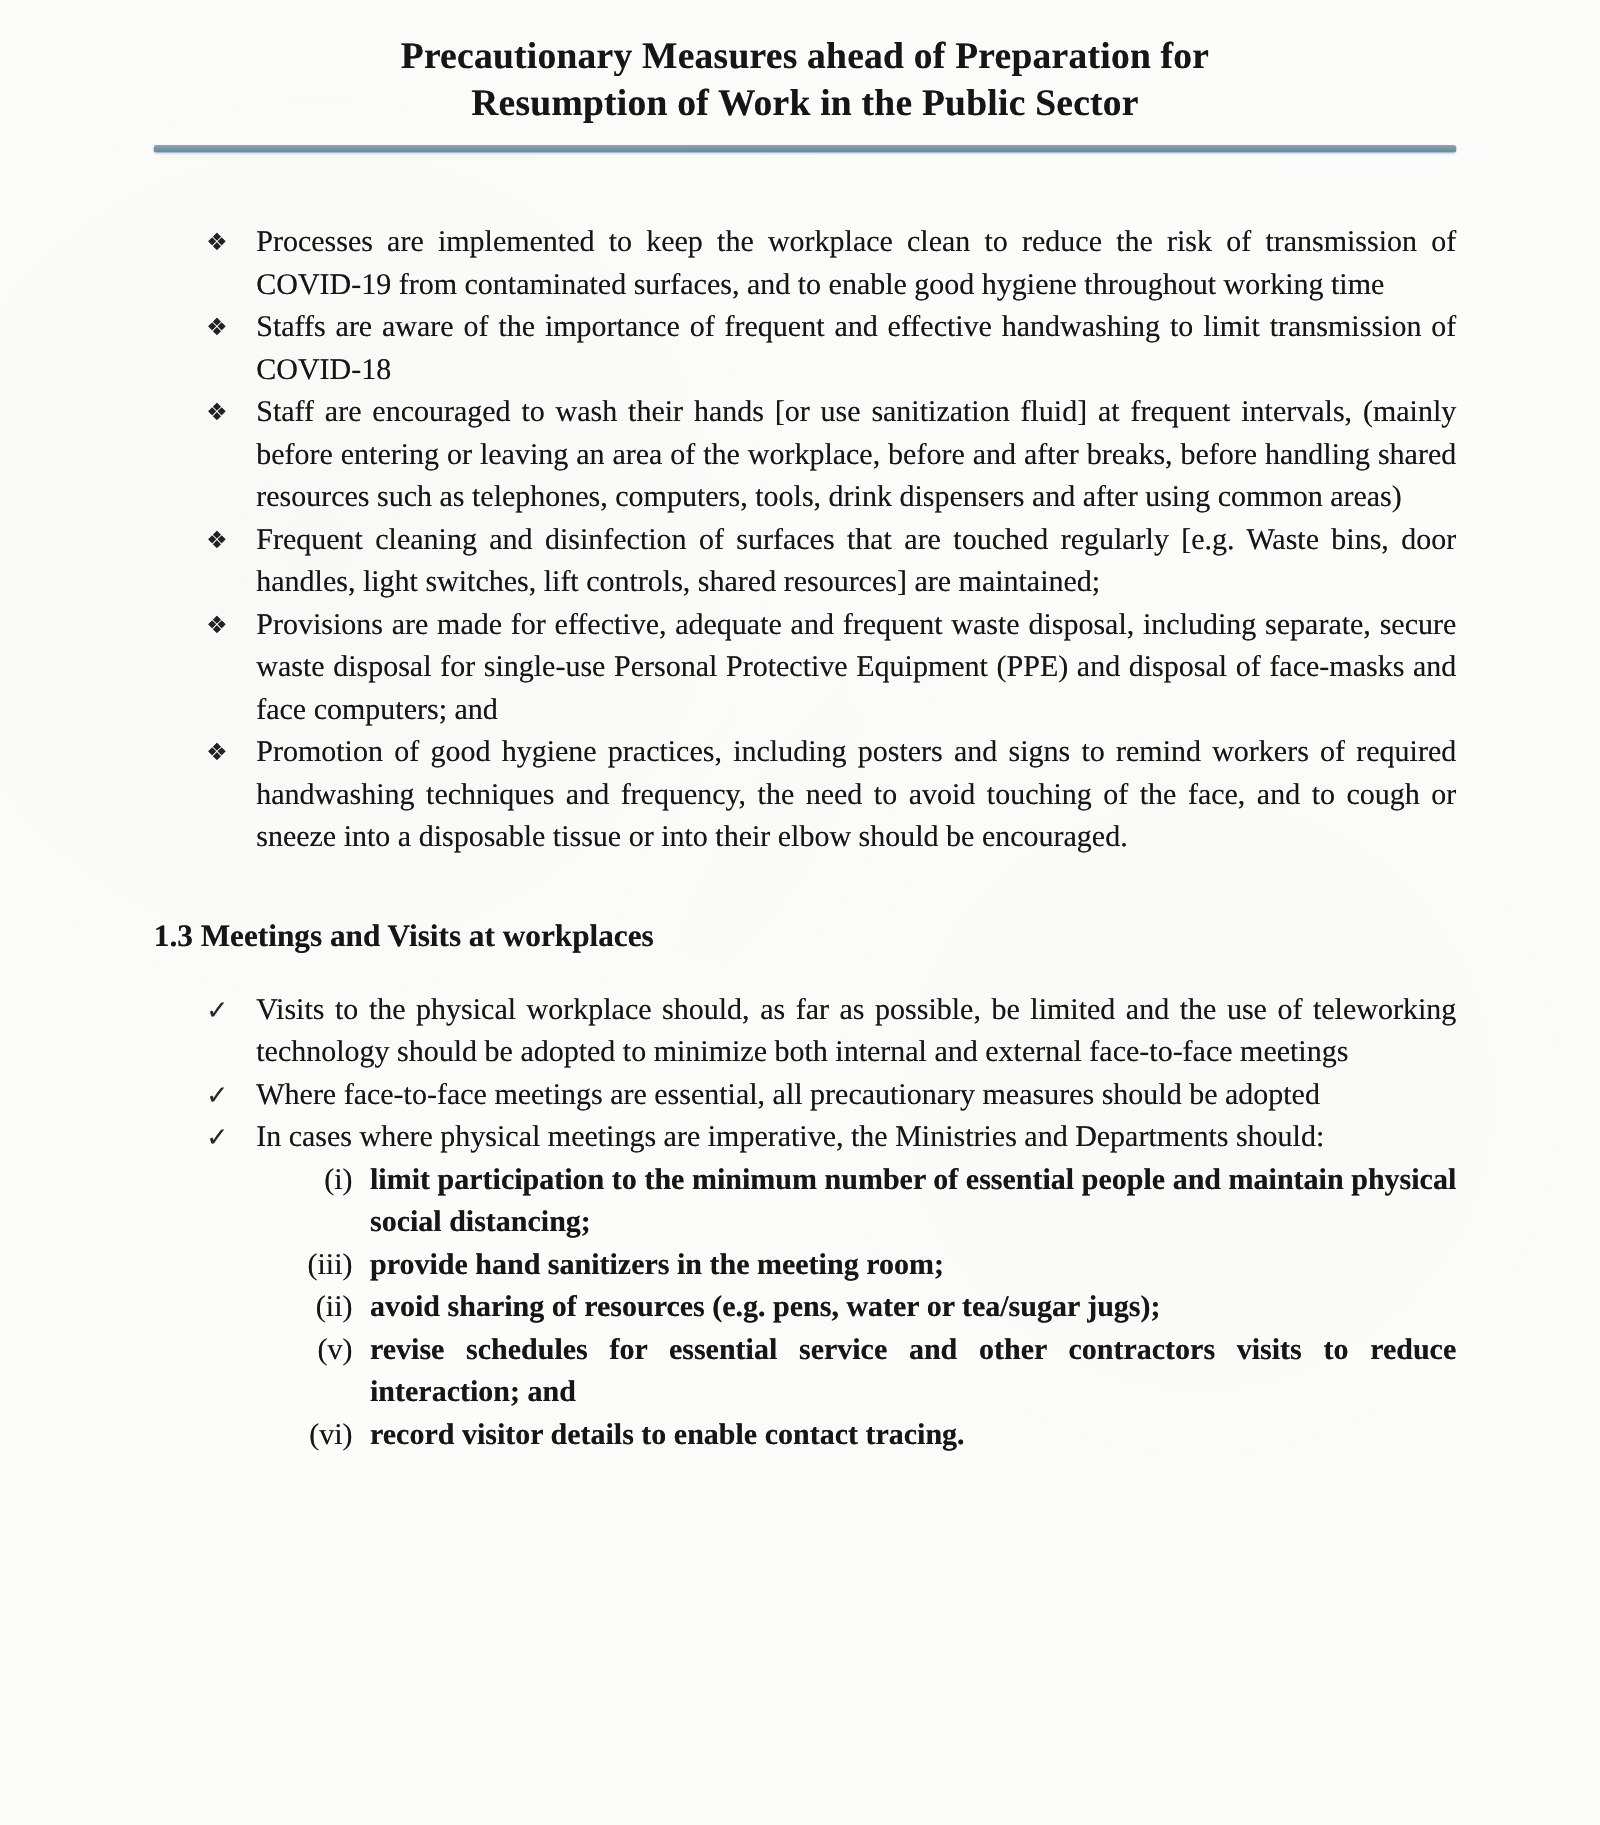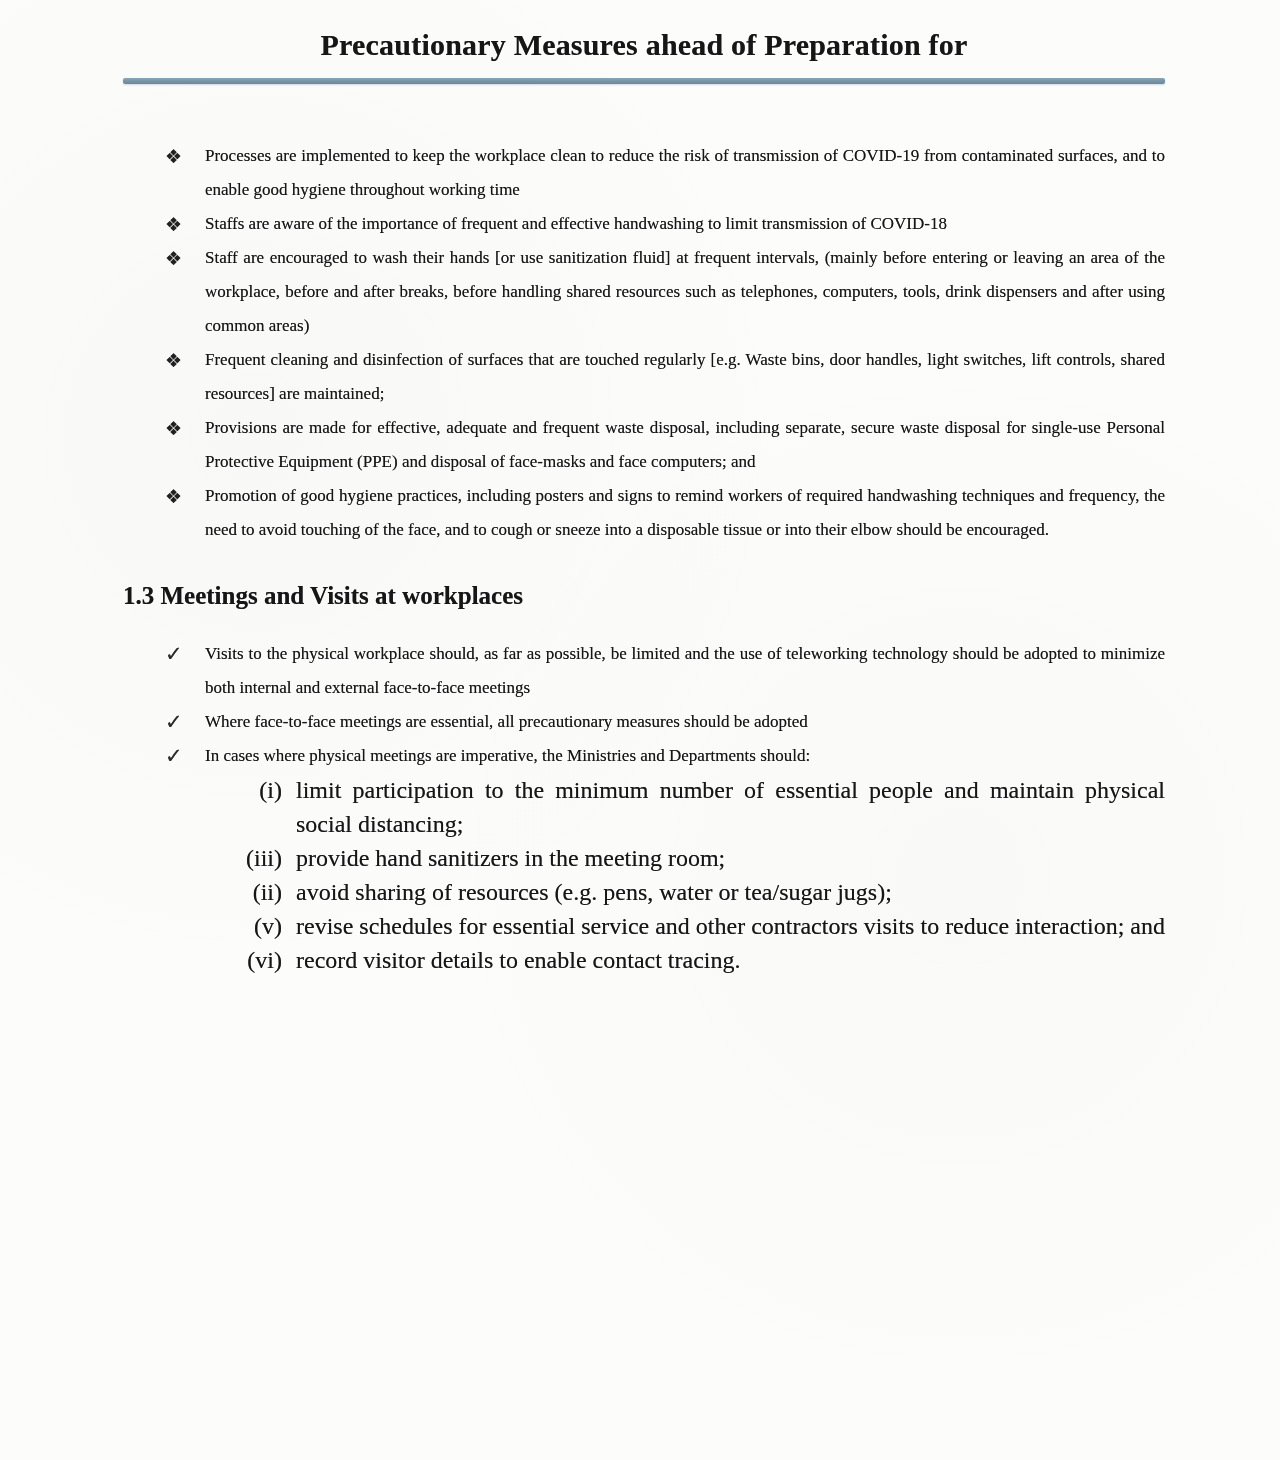--- a/index.html
+++ b/index.html
@@ -41,21 +41,21 @@
     border-radius: 2px;
     margin-top: 14px;
     box-shadow: 0 1px 2px rgba(120,150,170,0.35);
   }
   .section-heading {
     font-size: 25px;
     font-weight: bold;
     line-height: 30px;
   }
   .heading-hygiene { margin-top: 37px; }
-  .heading-meetings { margin-top: 34px; }
+  .heading-meetings { margin-top: 48px; }
 
   .list {
     margin-top: 55px;
     margin-left: 42px;
   }
   .list-meetings {
     margin-top: 26px;
     margin-left: 42px;
   }
   .li {
@@ -71,21 +71,21 @@
   }
   .li-check {
     flex: 0 0 40px;
     font-family: "DejaVu Sans", sans-serif;
     font-size: 21px;
     line-height: 34px;
     color: #2a2a2a;
   }
   .li-text {
     flex: 1 1 auto;
-    font-size: 17px;
+    font-size: 24px;
     line-height: 34px;
     text-align: justify;
     font-family: Liberation Serif, serif;
   }
   .sublist {
     margin-left: 62px;
   }
   .sub-li {
     display: flex;
     align-items: flex-start;
@@ -95,29 +95,31 @@
     text-align: right;
     font-size: 24px;
     line-height: 34px;
   }
   .sub-text {
     flex: 1 1 auto;
     padding-left: 14px;
     font-size: 24px;
     line-height: 34px;
     text-align: justify;
+    font-weight: bold;
   }
 </style>
 </head>
 <body>
 
 <div class="page">
 
   <div class="title-block">
     <div class="title-line">Precautionary Measures ahead of Preparation for</div>
+    <div class="title-line">Resumption of Work in the Public Sector</div>
   </div>
 
   <div class="divider"></div>
 
 
   <div class="list">
     <div class="li">
       <span class="li-marker">❖</span>
       <div class="li-text">Processes are implemented to keep the workplace clean to reduce the risk of transmission of COVID-19 from contaminated surfaces, and to enable good hygiene throughout working time</div>
     </div>

